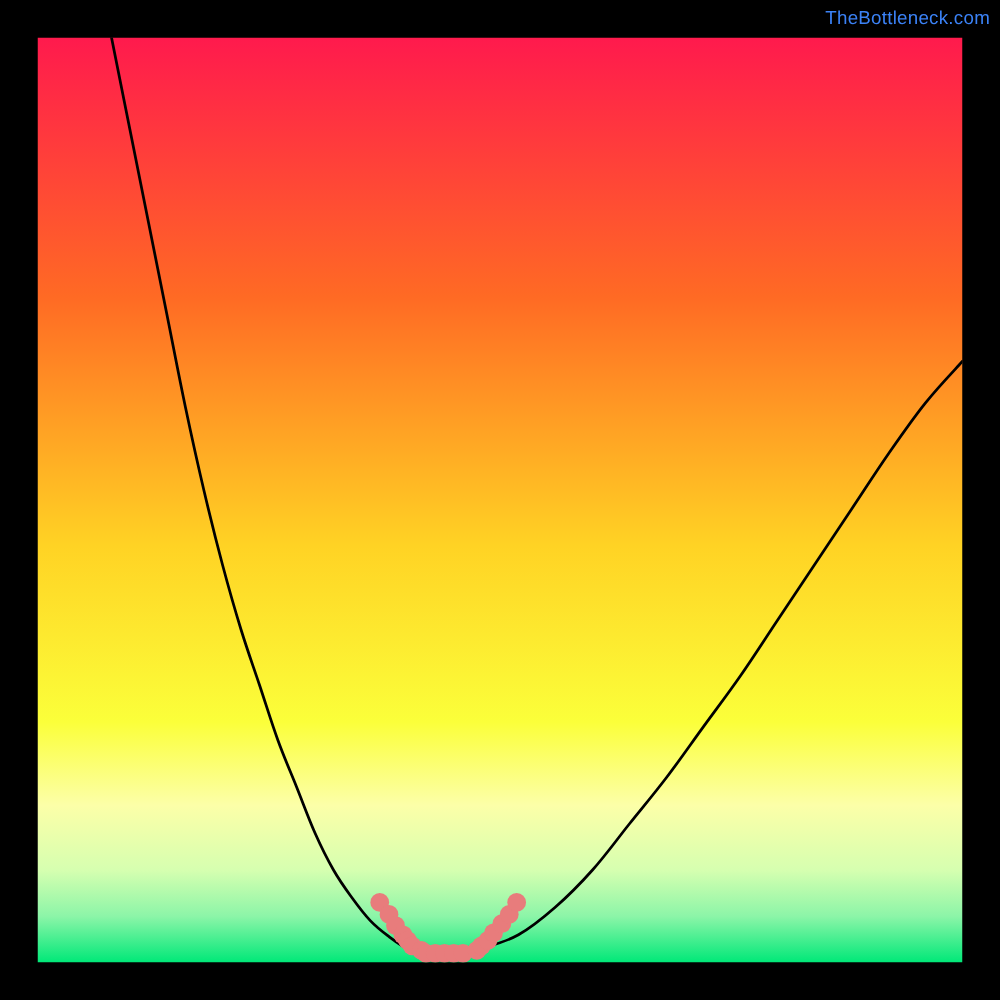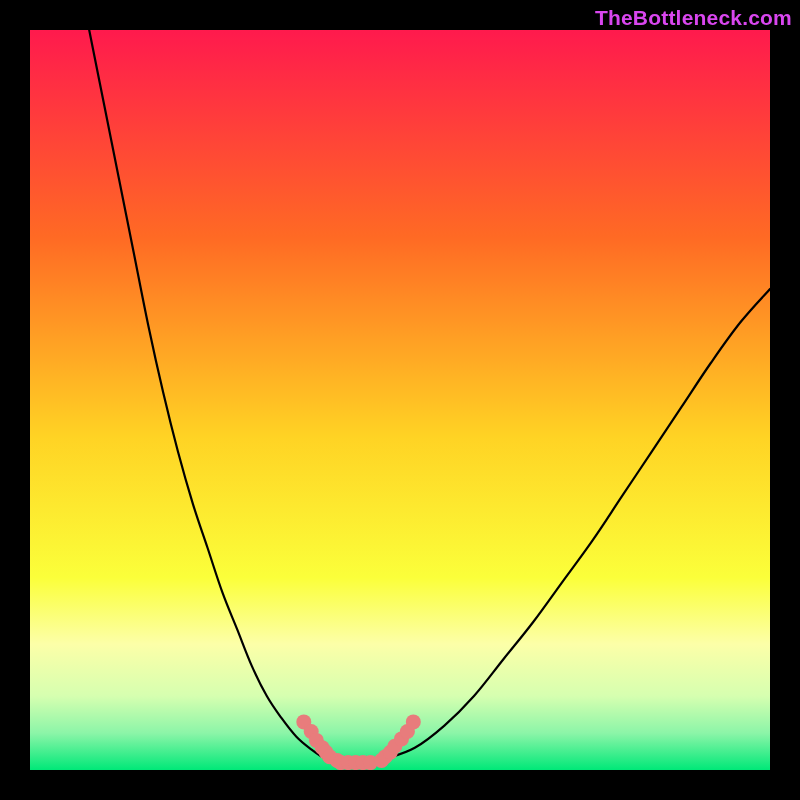--- a/index.html
+++ b/index.html
@@ -29,23 +29,23 @@
     position: absolute;
     left: 0; top: 0;
     width: 740px;
     height: 740px;
     display: block;
   }
   .watermark {
     position: absolute;
     top: 6px;
     right: 8px;
-    color: #d946ef;
-    font-size: 21px;
-    font-weight: 700;
+    color: #3b82f6;
+    font-size: 15px;
+    font-weight: 400;
     letter-spacing: 0.2px;
   }
 </style>
 </head>
 <body>
 
 <div class="frame">
   <div class="plot-area">
     <svg class="plot-svg" viewBox="0 0 740 740" preserveAspectRatio="none">
       <defs>

